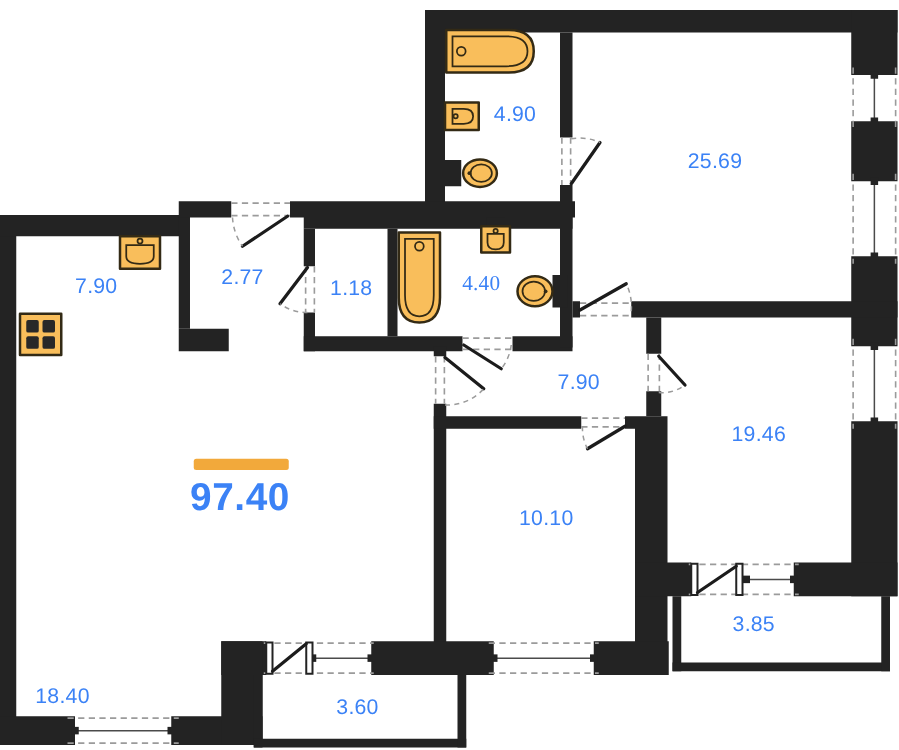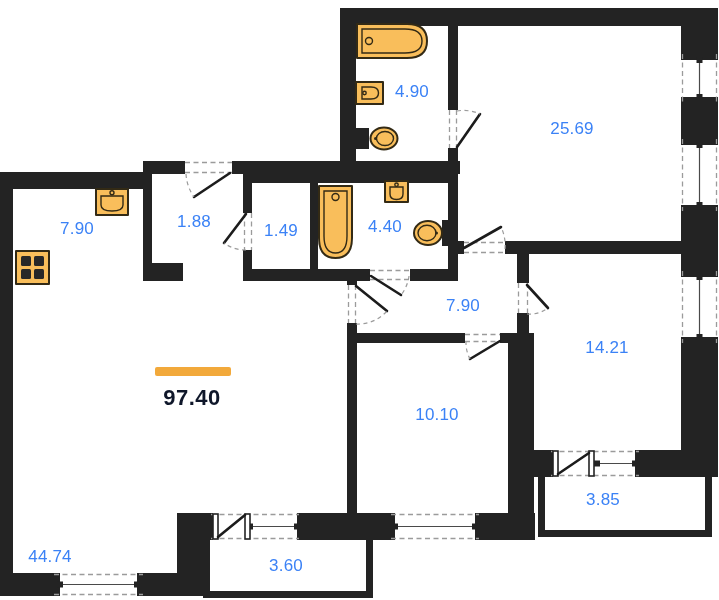--- a/index.html
+++ b/index.html
@@ -2,21 +2,21 @@
 <html><head>
 <meta charset="utf-8">
 <style>
   html,body{margin:0;padding:0;background:#fff;}
   .stage{position:relative;width:719px;height:600px;background:#ffffff;overflow:hidden;
          font-family:"Liberation Sans",sans-serif;}
   .stage svg{position:absolute;left:0;top:0;}
   .room-label{position:absolute;transform:translate(-50%,-50%);font-size:17px;color:#3b82f6;
               white-space:nowrap;letter-spacing:.2px;}
   .total-label{position:absolute;left:192px;top:398px;transform:translate(-50%,-50%);
-               font-size:22px;font-weight:bold;color:#0f172a;letter-spacing:.5px;}
+               font-size:31px;font-weight:bold;color:#3b82f6;letter-spacing:.5px;}
   .accent-bar{position:absolute;left:155px;top:367px;width:76px;height:9px;
               background:#F2A93B;border-radius:2px;}
   
   .w{fill:#232323;}
   .dash{stroke:#9b9b9b;stroke-width:1.3;stroke-dasharray:5 3.5;fill:none;}
   .cl{stroke:#4a4a4a;stroke-width:1.2;fill:none;}
   .leaf{stroke:#1c1c1c;stroke-width:2.6;stroke-linecap:round;fill:none;}
   .arc{stroke:#9b9b9b;stroke-width:1.2;stroke-dasharray:4 3.5;fill:none;}
   .fx{fill:#F9BE5B;stroke:#332a15;stroke-width:2;stroke-linejoin:round;}
   .fxi{fill:none;stroke:#332a15;stroke-width:1.4;}
@@ -241,28 +241,28 @@
   <g>
     <rect class="fx" x="16" y="251" width="33" height="33"></rect>
     <rect class="burner" x="21" y="256" width="10" height="10" rx="1.5"></rect>
     <rect class="burner" x="34" y="256" width="10" height="10" rx="1.5"></rect>
     <rect class="burner" x="21" y="269" width="10" height="10" rx="1.5"></rect>
     <rect class="burner" x="34" y="269" width="10" height="10" rx="1.5"></rect>
   </g>
 </svg>
 
 <div class="room-label" style="left:77px;  top:229px;">7.90</div>
-<div class="room-label" style="left:194px; top:222px;">1.88</div>
-<div class="room-label" style="left:281px; top:231px;">1.49</div>
-<div class="room-label" style="left:385px; top:227px;">4.40</div>
+<div class="room-label" style="left:194px; top:222px;">2.77</div>
+<div class="room-label" style="left:281px; top:231px;">1.18</div>
+<div class="room-label" style="left:385px; top:227px;font-family:Liberation Serif, serif;">4.40</div>
 <div class="room-label" style="left:412px; top:92px;">4.90</div>
 <div class="room-label" style="left:572px; top:129px;">25.69</div>
 <div class="room-label" style="left:463px; top:306px;">7.90</div>
-<div class="room-label" style="left:607px; top:348px;">14.21</div>
+<div class="room-label" style="left:607px; top:348px;">19.46</div>
 <div class="room-label" style="left:437px; top:415px;">10.10</div>
-<div class="room-label" style="left:50px;  top:557px;">44.74</div>
+<div class="room-label" style="left:50px;  top:557px;">18.40</div>
 <div class="room-label" style="left:286px; top:566px;">3.60</div>
 <div class="room-label" style="left:603px; top:500px;">3.85</div>
 
 <div class="accent-bar"></div>
 <div class="total-label">97.40</div>
 
 </div>
 
 </body></html>

